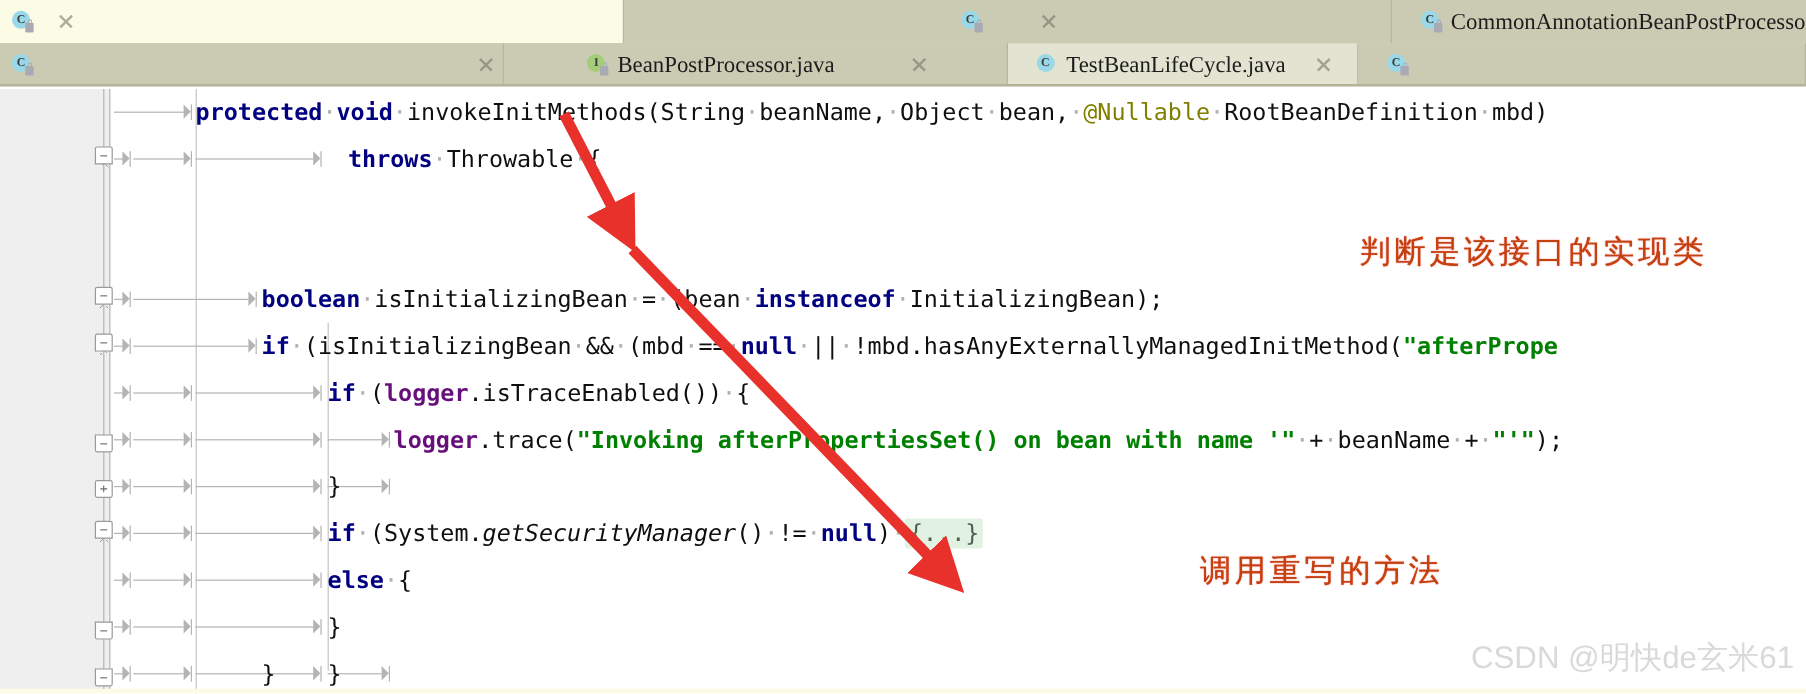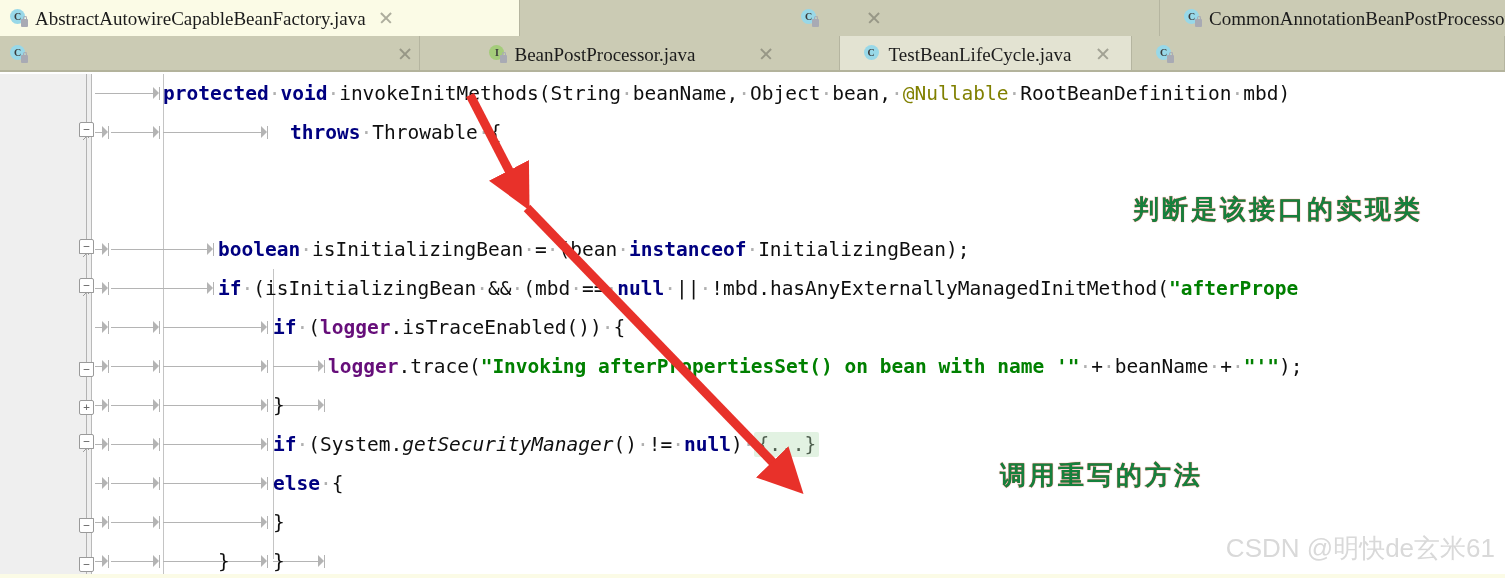--- a/index.html
+++ b/index.html
@@ -226,24 +226,24 @@
   .fold-inline {
     background: #e2f2e2;
     color: #4f5f4f;
     padding: 1px 3px;
     border-radius: 2px;
   }
 
   
   .cn-note {
     position: absolute;
-    color: #15803d;
+    color: #c2410c;
     font-family: "DejaVu Sans", sans-serif;
     font-size: 26px;
-    font-weight: bold;
+    font-weight: normal;
     letter-spacing: 3px;
     white-space: nowrap;
     text-shadow: 0 0 1px #e8312a;
   }
   #arrow-layer {
     position: absolute;
     left: 0; top: 0;
     width: 1505px; height: 578px;
     pointer-events: none;
   }
@@ -264,21 +264,20 @@
 </style>
 </head>
 <body>
 
 <div class="tabstrip" id="tabstrip-row1">
   <div class="tab active" style="width:520px;">
     <span class="tab-icon cls">
       <span class="badge">C</span>
       <span class="lock"></span>
     </span>
-    <span class="tab-label">AbstractAutowireCapableBeanFactory.java</span>
     <span class="tab-close"></span>
   </div>
 
   <div class="tab" style="width:640px; justify-content:center;">
     <span class="tab-icon cls">
       <span class="badge">C</span>
       <span class="lock"></span>
     </span>
     <span class="tab-close" style="margin-left:40px;"></span>
   </div>

